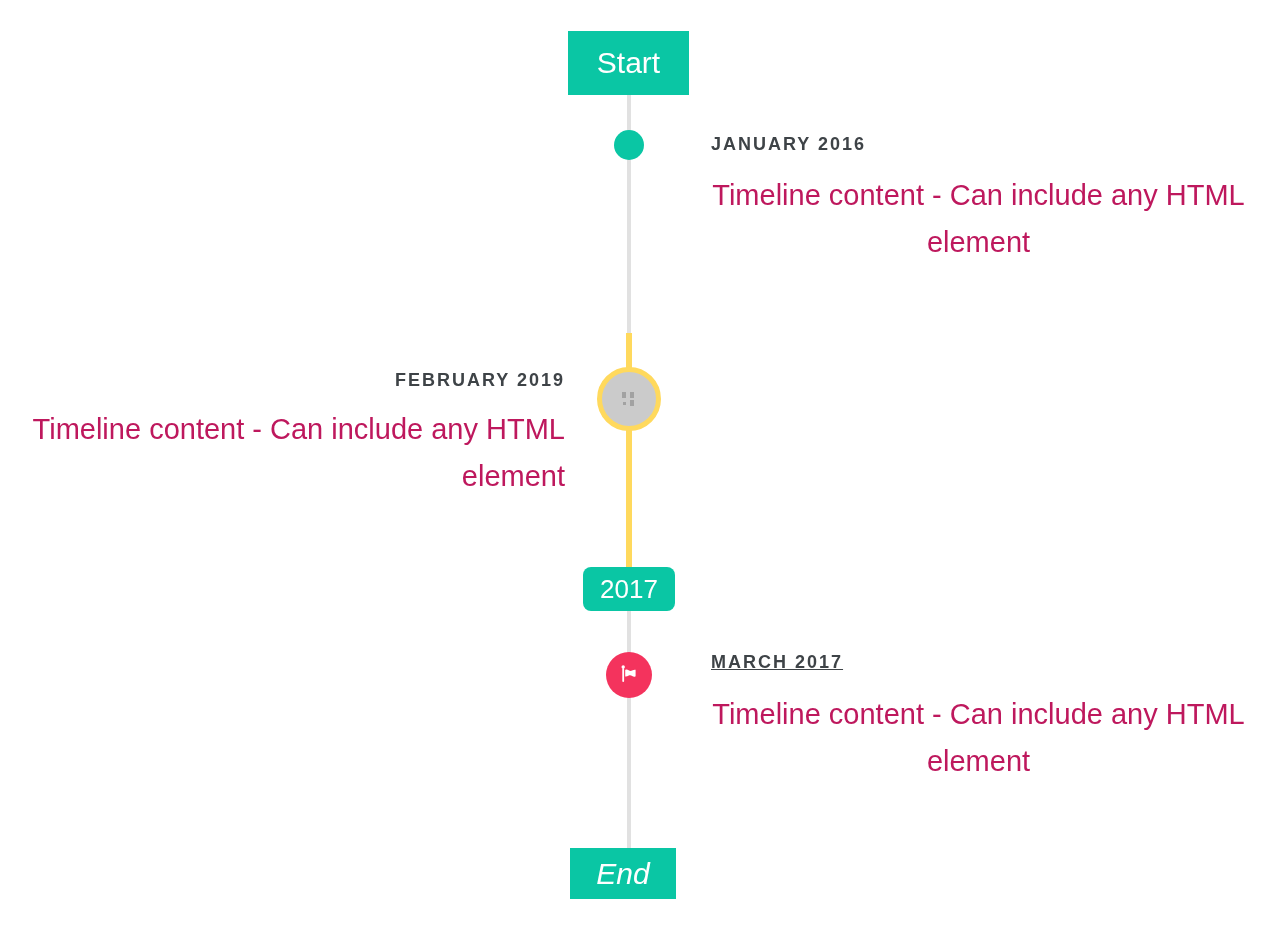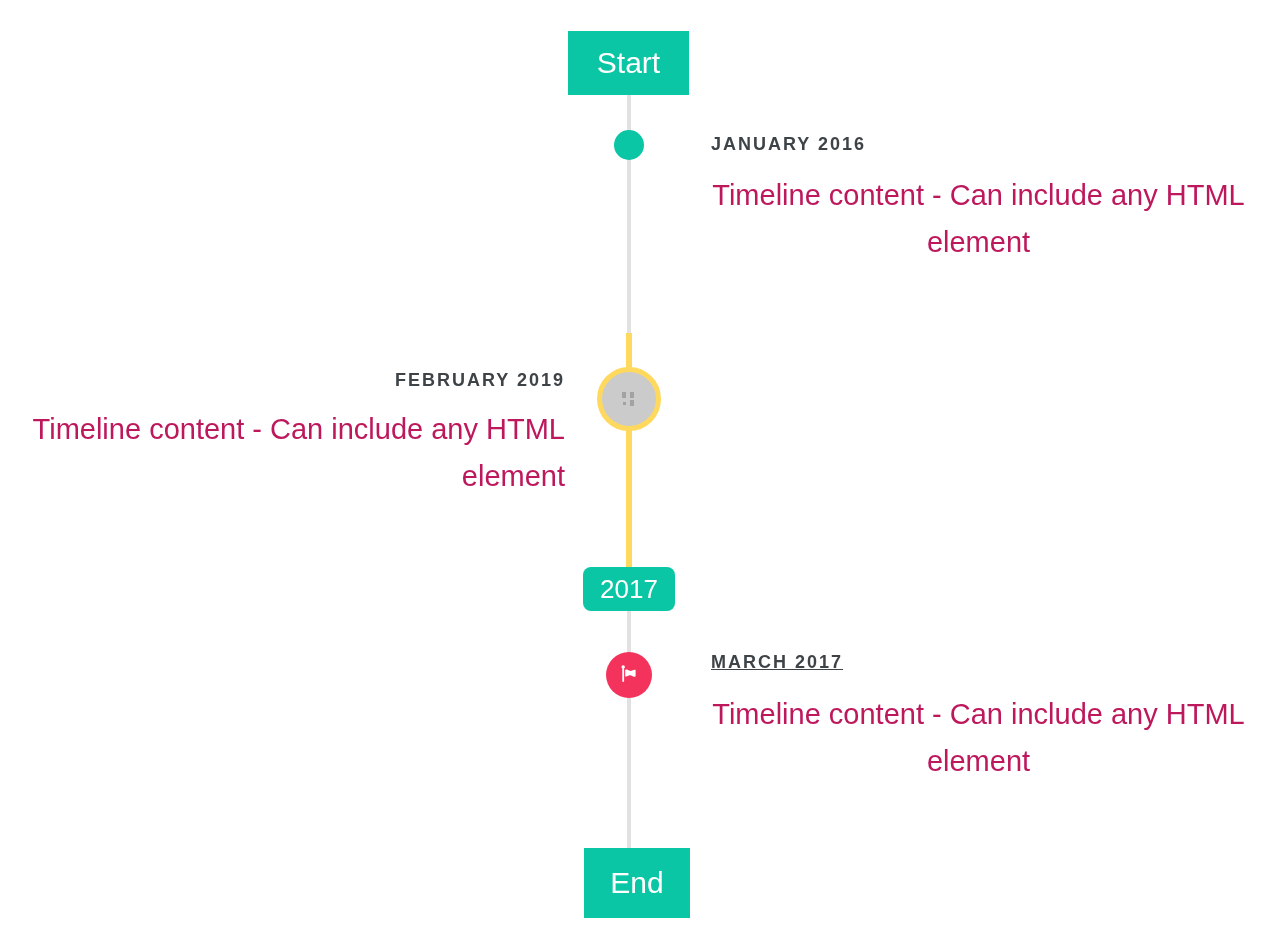--- a/index.html
+++ b/index.html
@@ -34,21 +34,21 @@
     background: #0AC6A4;
     color: #ffffff;
     display: flex;
     align-items: center;
     justify-content: center;
     border-radius: 0;
     box-sizing: border-box;
   }
   .flag.start { left: 568px; top: 31px;  width: 121px; height: 64px; font-size: 30px; }
   .flag.year  { left: 583px; top: 567px; width: 92px;  height: 44px; font-size: 26px; border-radius: 8px; }
-  .flag.end   { left: 584px; top: 848px; width: 106px; height: 70px; font-size: 30px; }
+  .flag.end   { left: 570px; top: 848px; width: 106px; height: 51px; font-size: 30px; font-style: italic; }
 
   
   .marker { position: absolute; border-radius: 50%; box-sizing: border-box; }
   .marker.dot {
     left: 614px; top: 130px; width: 30px; height: 30px;
     background: #0AC6A4;
   }
   .marker.big-circle {
     left: 597px; top: 367px; width: 64px; height: 64px;
     background: #CBCBCB;

